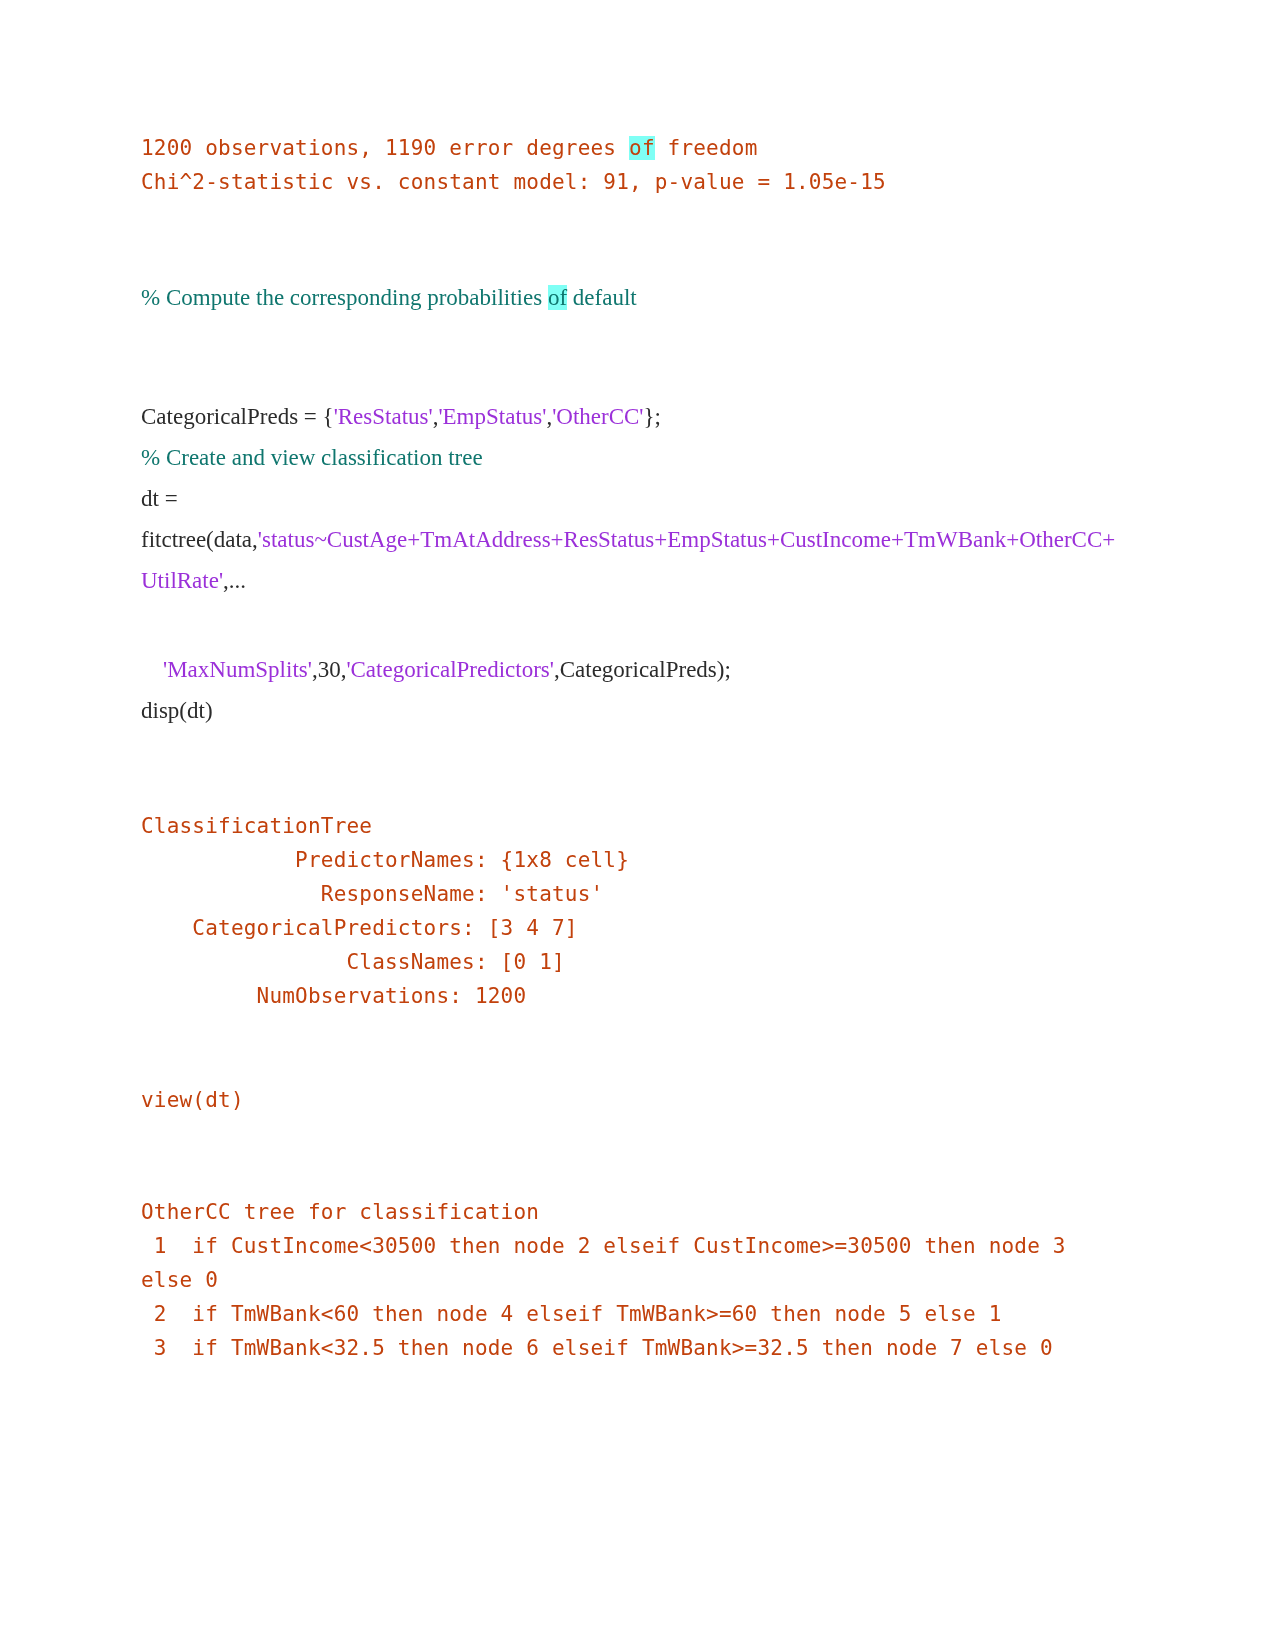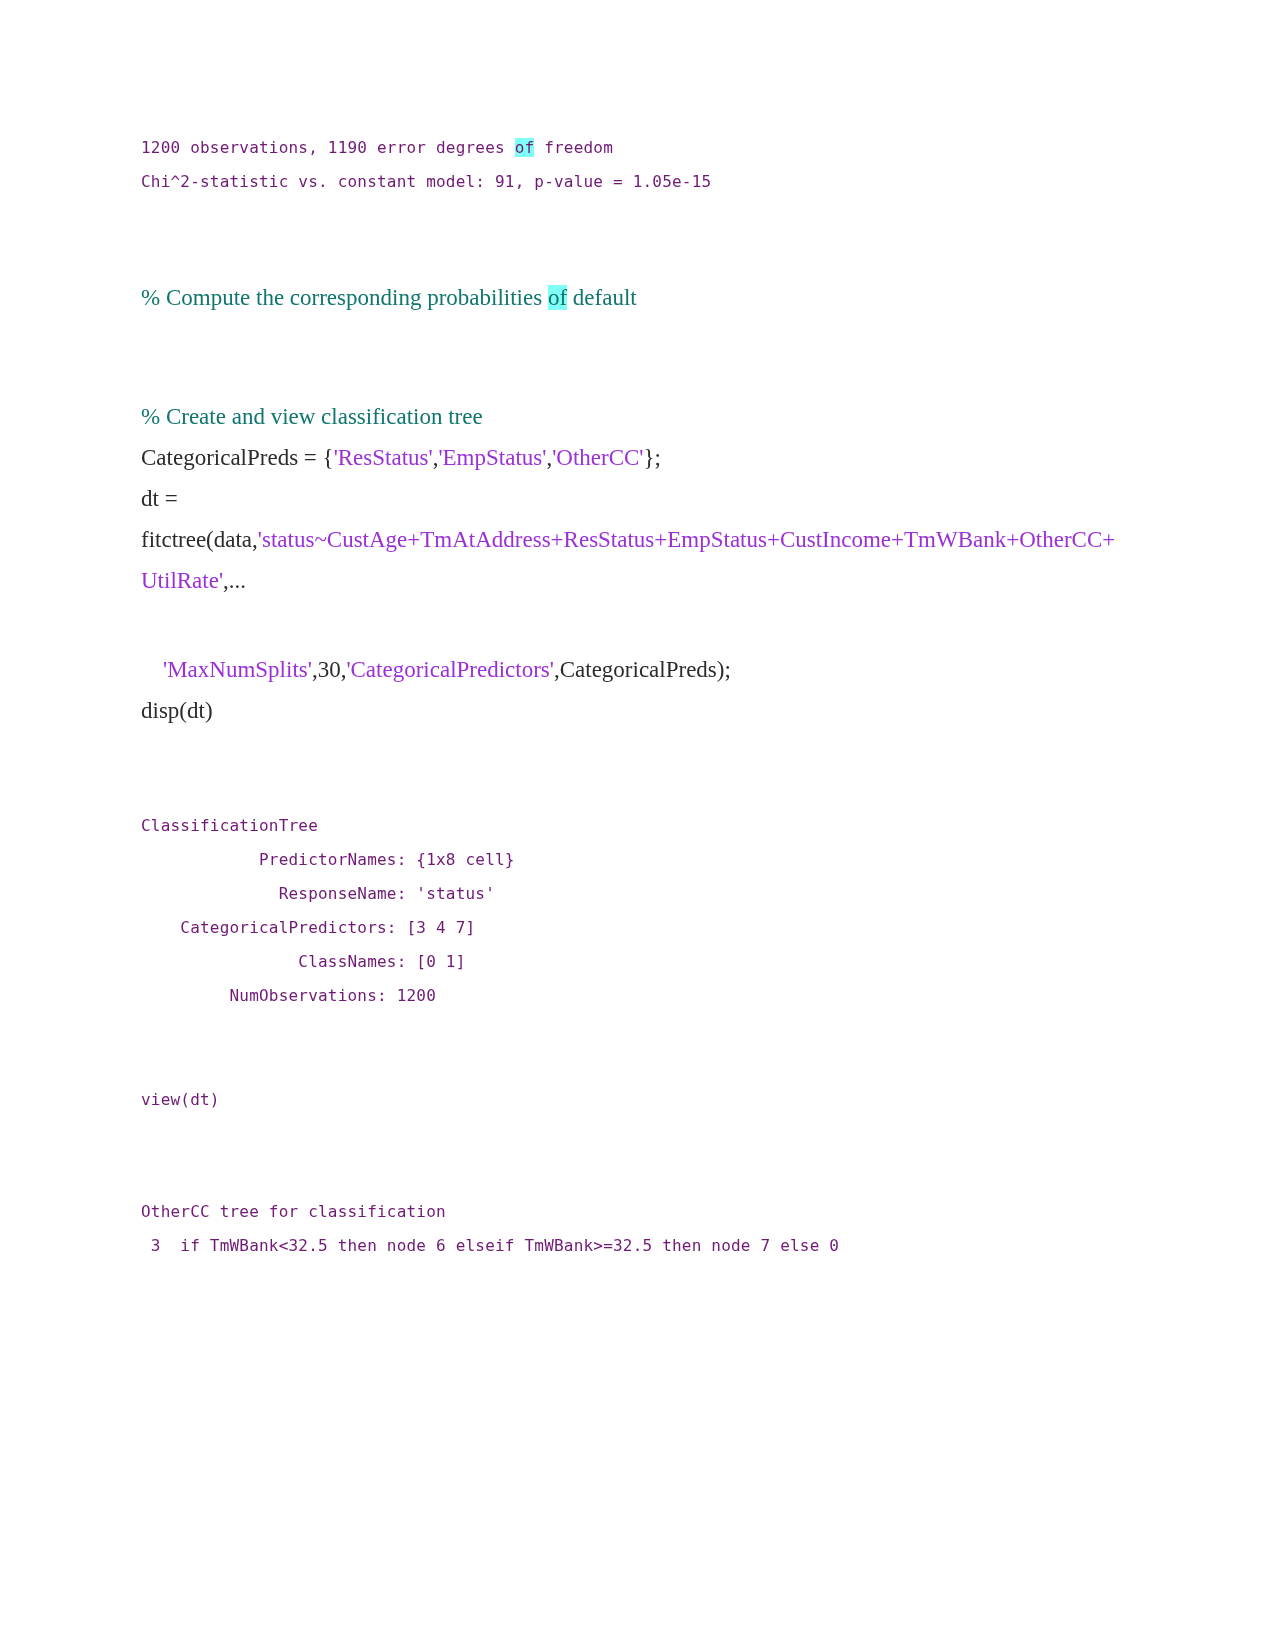--- a/index.html
+++ b/index.html
@@ -26,23 +26,23 @@
   .content {
     position: absolute;
     left: 141px;
     top: 131px;
     width: 980px;
   }
 
   
   .mono {
     font-family: "DejaVu Sans Mono", "Liberation Mono", monospace;
-    font-size: 16px;
+    font-size: 21px;
     line-height: 34px;
-    color: #701a75;
+    color: #c2410c;
     white-space: pre;
     letter-spacing: 0.2px;
   }
   .mono-wrap {
     white-space: pre-wrap;
     word-break: break-word;
   }
 
   
   .code {
@@ -82,23 +82,23 @@
 
     <div class="gap-xl"></div>
 
     <div class="blk">
       <div class="code comment"><span>% Compute the corresponding probabilities </span><span class="hl">of</span><span> default</span></div>
     </div>
 
     <div class="gap-xl"></div>
 
     <div class="blk">
+      <div class="code"><span>CategoricalPreds = {</span><span class="str">'ResStatus'</span><span>,</span><span class="str">'EmpStatus'</span><span>,</span><span class="str">'OtherCC'</span><span>};</span></div>
+
       <div class="code comment">% Create and view classification tree</div>
-
-      <div class="code"><span>CategoricalPreds = {</span><span class="str">'ResStatus'</span><span>,</span><span class="str">'EmpStatus'</span><span>,</span><span class="str">'OtherCC'</span><span>};</span></div>
 
       <div class="code">dt =</div>
 
       <div class="code"><span>fitctree(data,</span><span class="str">'status~CustAge+TmAtAddress+ResStatus+EmpStatus+CustIncome+TmWBank+OtherCC+UtilRate'</span><span>,...</span></div>
 
       <div class="code indent-1"><span class="str">'MaxNumSplits'</span><span>,30,</span><span class="str">'CategoricalPredictors'</span><span>,CategoricalPreds);</span></div>
 
       <div class="code">disp(dt)</div>
     </div>
 
@@ -116,17 +116,19 @@
     <div class="gap-lg"></div>
 
     <div class="blk">
       <div class="mono">view(dt)</div>
     </div>
 
     <div class="gap-xl"></div>
 
     <div class="blk">
       <div class="mono">OtherCC tree for classification</div>
+      <div class="mono mono-wrap"> 1  if CustIncome&lt;30500 then node 2 elseif CustIncome&gt;=30500 then node 3 else 0</div>
+      <div class="mono mono-wrap"> 2  if TmWBank&lt;60 then node 4 elseif TmWBank&gt;=60 then node 5 else 1</div>
       <div class="mono mono-wrap"> 3  if TmWBank&lt;32.5 then node 6 elseif TmWBank&gt;=32.5 then node 7 else 0</div>
     </div>
 
   </div>
 </div>
 
 </body></html>

